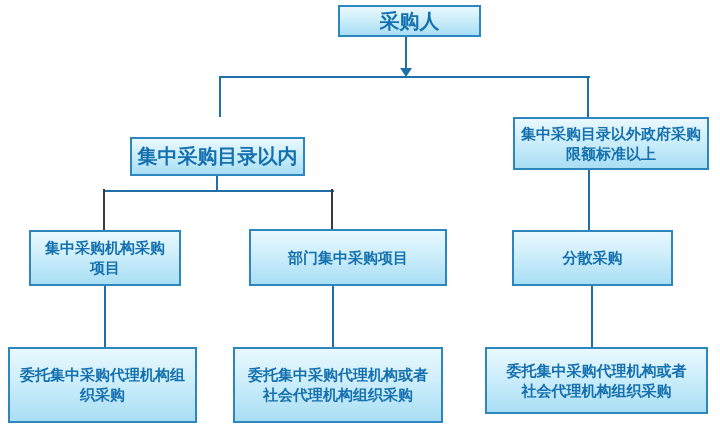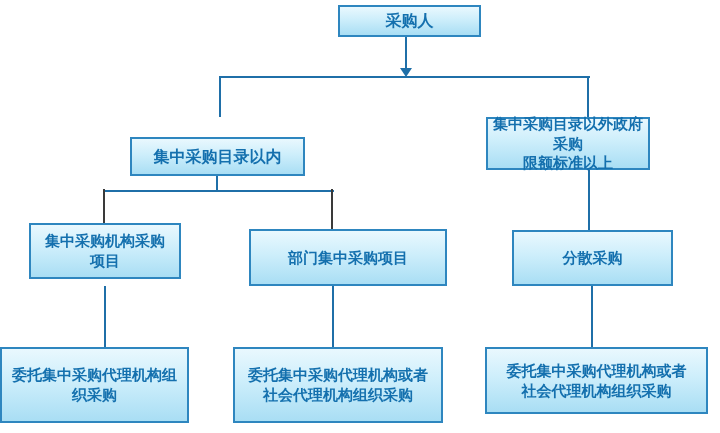--- a/index.html
+++ b/index.html
@@ -23,21 +23,21 @@
     color: #1470ae;
     font-weight: bold;
     font-size: 15px;
     line-height: 1.32;
     display: flex;
     align-items: center;
     justify-content: center;
     text-align: center;
     white-space: pre-line;
   }
-  .node.lg { font-size: 16px; }
+  .node.lg { font-size: 20px; }
   .line {
     position: absolute;
     background: #1f6fa8;
   }
   .line.dark { background: #3a3a3a; }
   .arrow-down {
     position: absolute;
     width: 0;
     height: 0;
     border-left: 6px solid transparent;
@@ -61,31 +61,31 @@
   <div class="line dark" style="left:331px; top:189px; width:2px; height:40px;"></div>
   <div class="line" style="left:588px; top:170px; width:2px; height:60px;"></div>
   <div class="line" style="left:104px; top:286px; width:2px; height:61px;"></div>
   <div class="line" style="left:332px; top:286px; width:2px; height:61px;"></div>
   <div class="line" style="left:591px; top:278px; width:2px; height:69px;"></div>
 
   <div class="node lg" style="left:338px; top:5px; width:143px; height:32px;">采购人</div>
 
   <div class="node lg" style="left:130px; top:117px; width:175px; height:39px;margin-top:20px;">集中采购目录以内</div>
 
-  <div class="node" style="left:486px; top:117px; width:164px; height:53px;">集中采购目录以外政府采购
+  <div class="node" style="left:513px; top:117px; width:196px; height:53px;">集中采购目录以外政府采购
 限额标准以上</div>
 
-  <div class="node" style="left:29px; top:223px; width:152px; height:56px;">集中采购机构采购
+  <div class="node" style="left:29px; top:230px; width:152px; height:56px;">集中采购机构采购
 项目</div>
 
   <div class="node" style="left:249px; top:229px; width:198px; height:57px;">部门集中采购项目</div>
 
   <div class="node" style="left:512px; top:230px; width:161px; height:56px;">分散采购</div>
 
-  <div class="node" style="left:0; top:347px; width:189px; height:76px;">委托集中采购代理机构组
+  <div class="node" style="left:8px; top:347px; width:189px; height:76px;">委托集中采购代理机构组
 织采购</div>
 
   <div class="node" style="left:233px; top:347px; width:210px; height:76px;">委托集中采购代理机构或者
 社会代理机构组织采购</div>
 
   <div class="node" style="left:485px; top:347px; width:223px; height:67px;">委托集中采购代理机构或者
 社会代理机构组织采购</div>
 
 </div>
 

